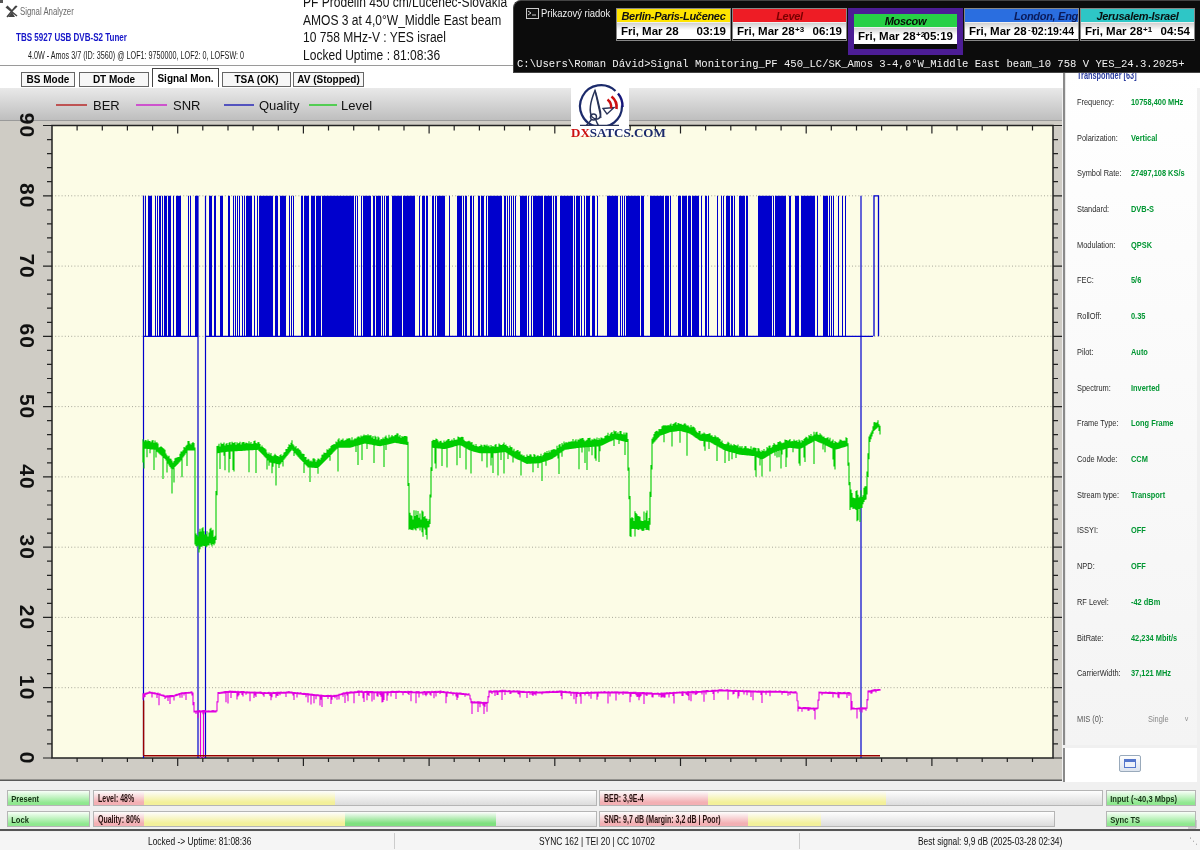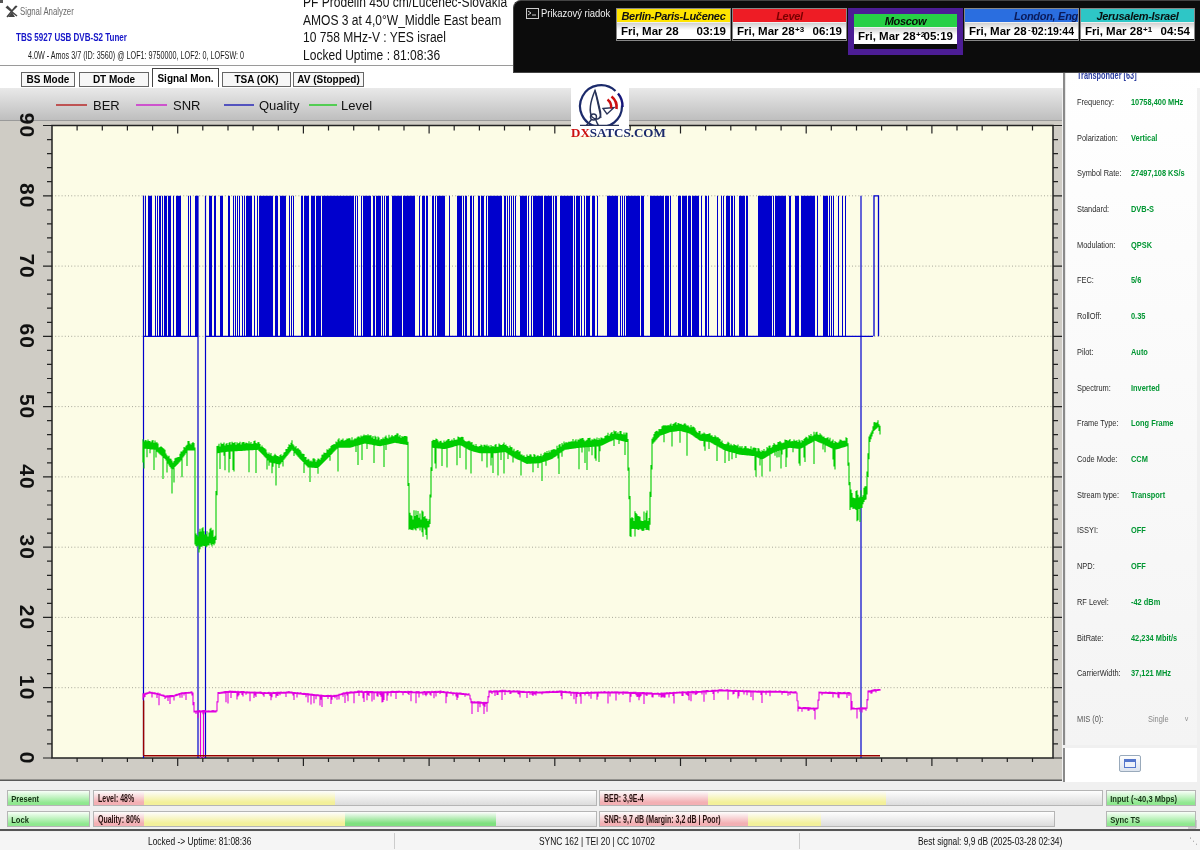--- a/index.html
+++ b/index.html
@@ -250,20 +250,21 @@
 <div style="position:absolute;left:1119px;top:755px;width:22px;height:17px;border:1px solid #9ab;background:linear-gradient(#fefefe,#dde4ee);border-radius:2px">
 <div style="position:absolute;left:4px;top:3px;width:12px;height:9px;background:#5577cc"></div>
 <div style="position:absolute;left:5px;top:6px;width:10px;height:5px;background:#eef2fa"></div>
 </div>
 <div style="position:absolute;left:513px;top:0;width:687px;height:73px;background:#0c0c0c;border-radius:8px 0 0 0;border:1px solid #444;border-right:none;z-index:4">
 <svg width="13" height="11" style="position:absolute;left:12px;top:7px">
       <rect x="0.5" y="0.5" width="12" height="10" fill="#111" stroke="#ccc"></rect>
       <path d="M2 3l3 2-3 2M6 7h4" stroke="#ccc" stroke-width="1" fill="none"></path>
     </svg>
 <div style="position:absolute;left:27px;top:6px;font-size:10.5px;color:#f0f0f0;transform:scaleX(.9);transform-origin:0 0;white-space:nowrap">Prikazový riadok</div>
+<div id="conline" style="position:absolute;left:3px;top:57px;font-size:10.6px;font-family:'Liberation Mono',monospace;color:#f2f2f2;white-space:pre">C:\Users\Roman Dávid&gt;Signal Monitoring_PF 450_LC/SK_Amos 3-4,0°W_Middle East beam_10 758 V YES_24.3.2025+</div>
 </div>
 <div style="z-index:5;position:absolute;left:0;top:0">
     <div style="position:absolute;left:616px;top:8px;width:115px;height:33px;border:1px solid #888;box-sizing:border-box">
 <div style="height:14px;background:#ffe400;color:#111;font-size:11px;font-weight:bold;font-style:italic;text-align:center;line-height:14px;letter-spacing:-0.3px;border-bottom:1px solid #eee">Berlin-Paris-Lučenec</div>
 <div style="position:relative;height:16px;background:linear-gradient(#d0d0d0,#fff 45%);color:#000;font-size:11.5px;font-weight:bold;line-height:17px">
         <span style="position:absolute;left:4px">Fri, Mar 28</span>
         <span style="position:absolute;right:4px;font-size:11.5px">03:19</span>
       </div>
 </div>
     <div style="position:absolute;left:732px;top:8px;width:115px;height:33px;border:1px solid #888;box-sizing:border-box">

